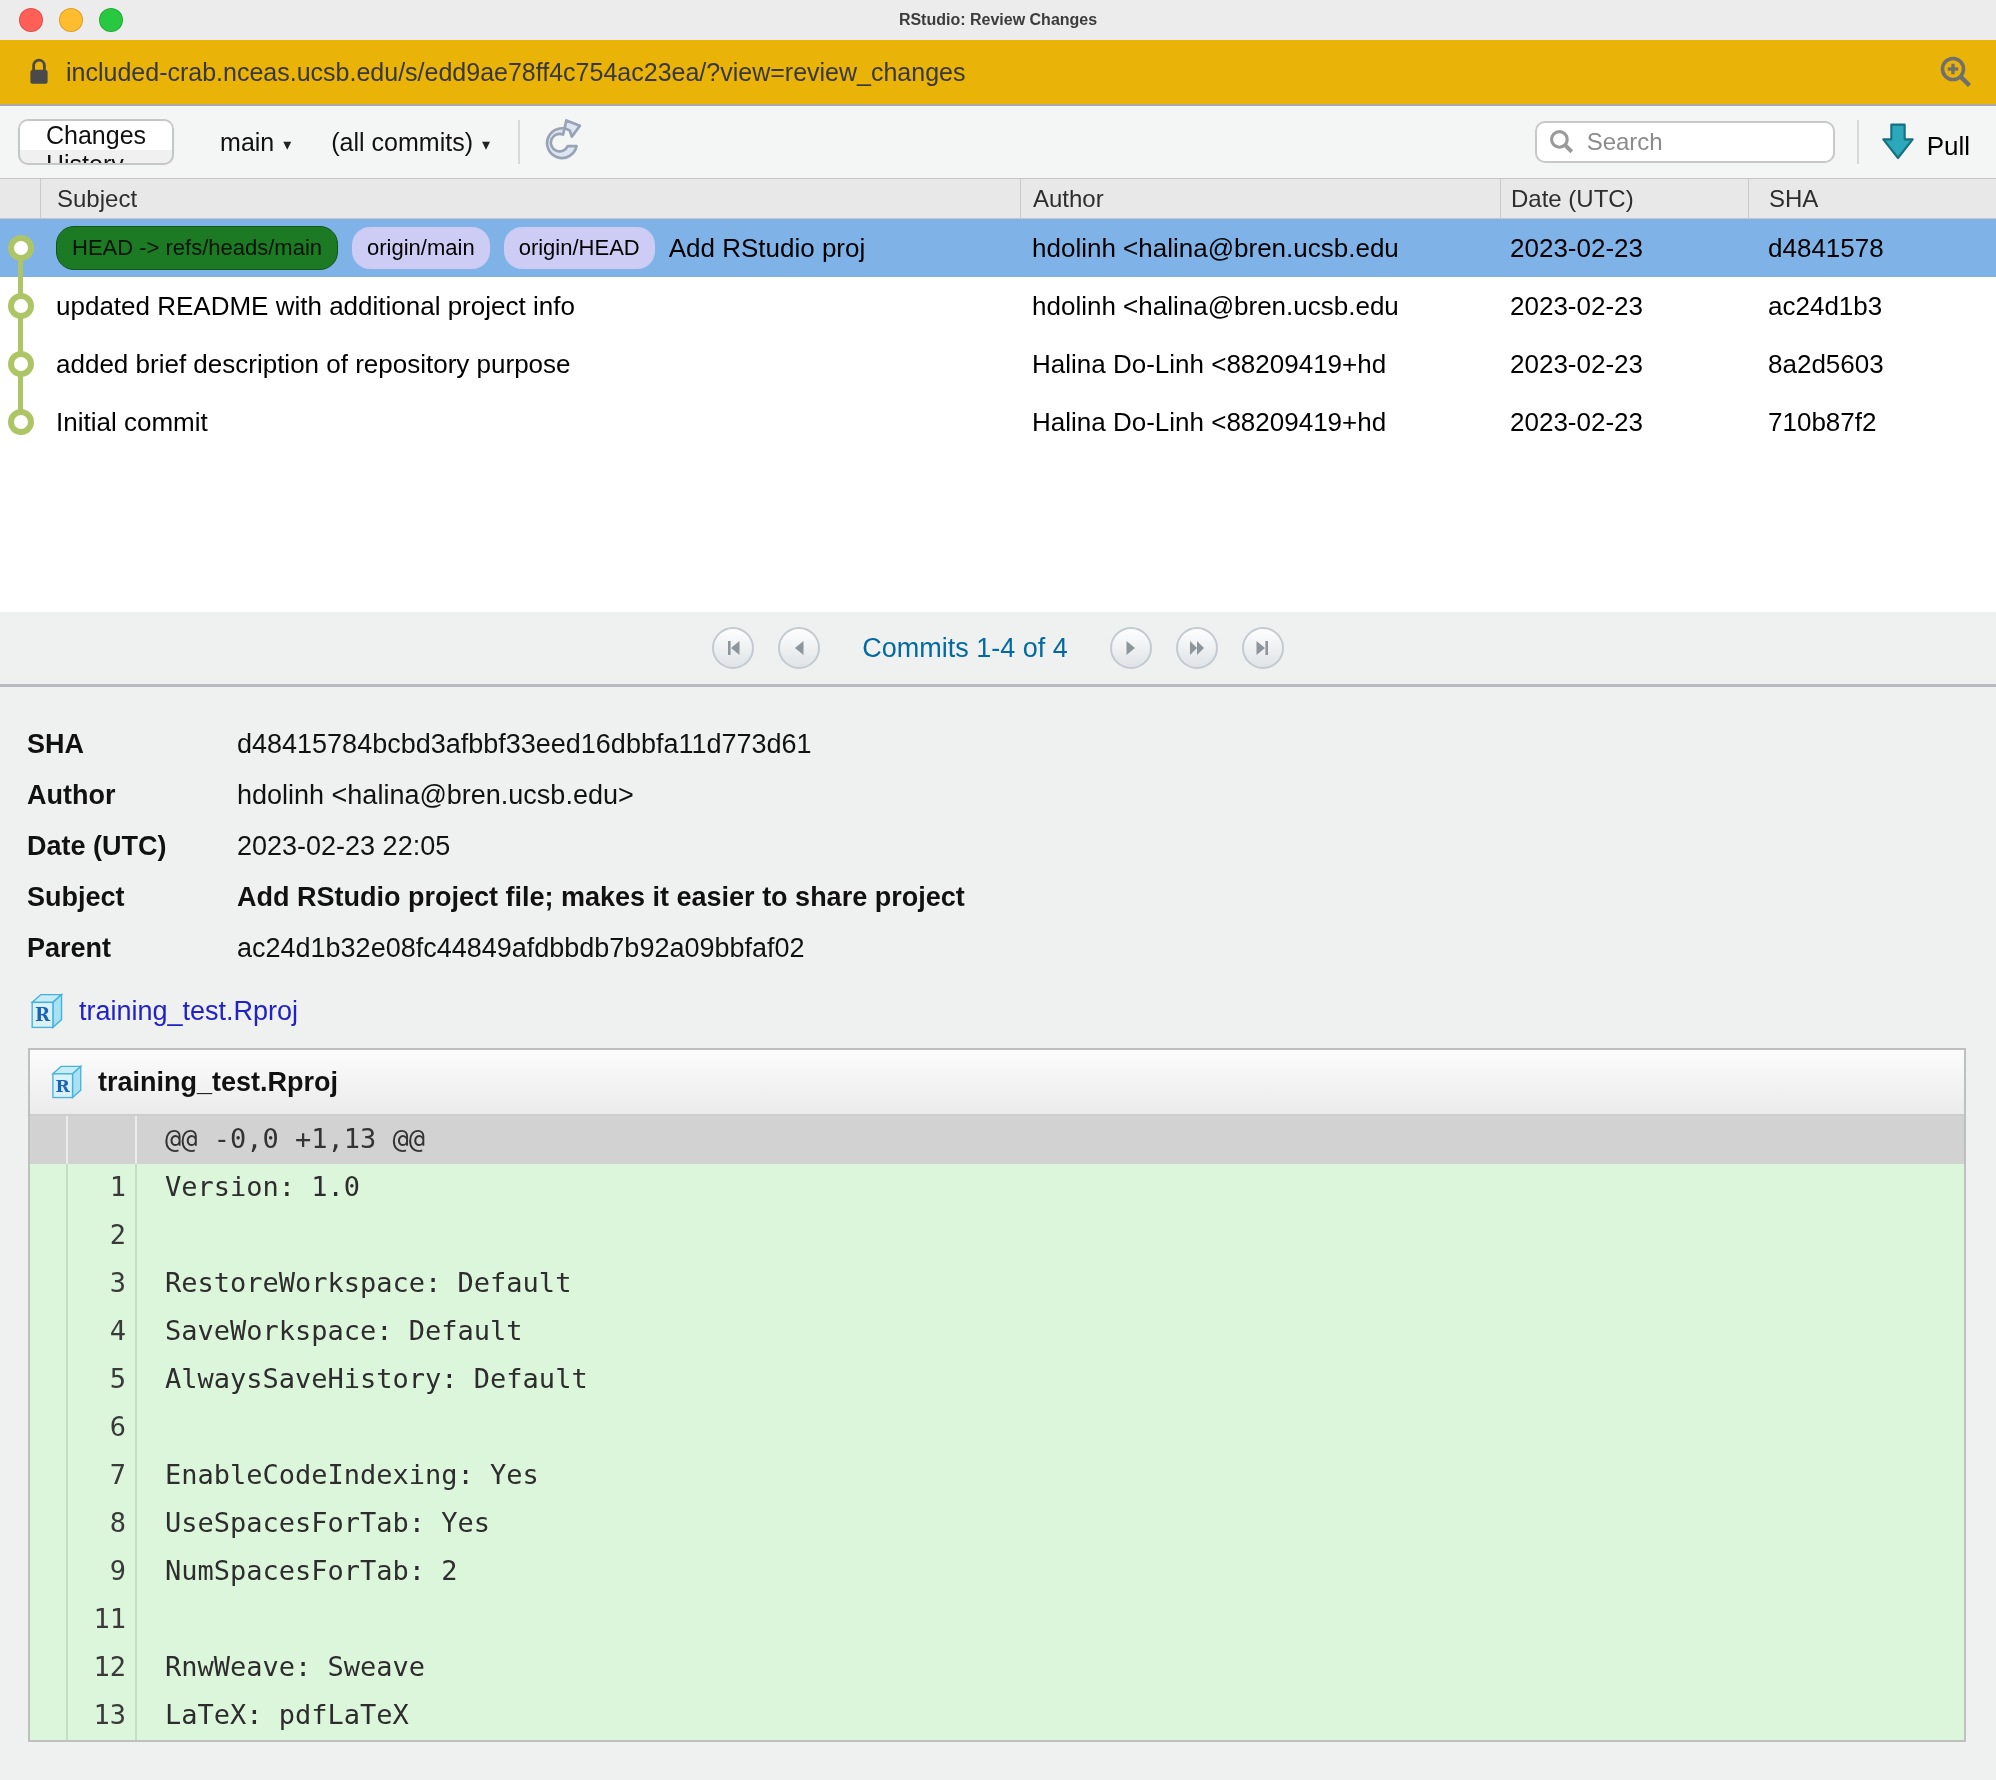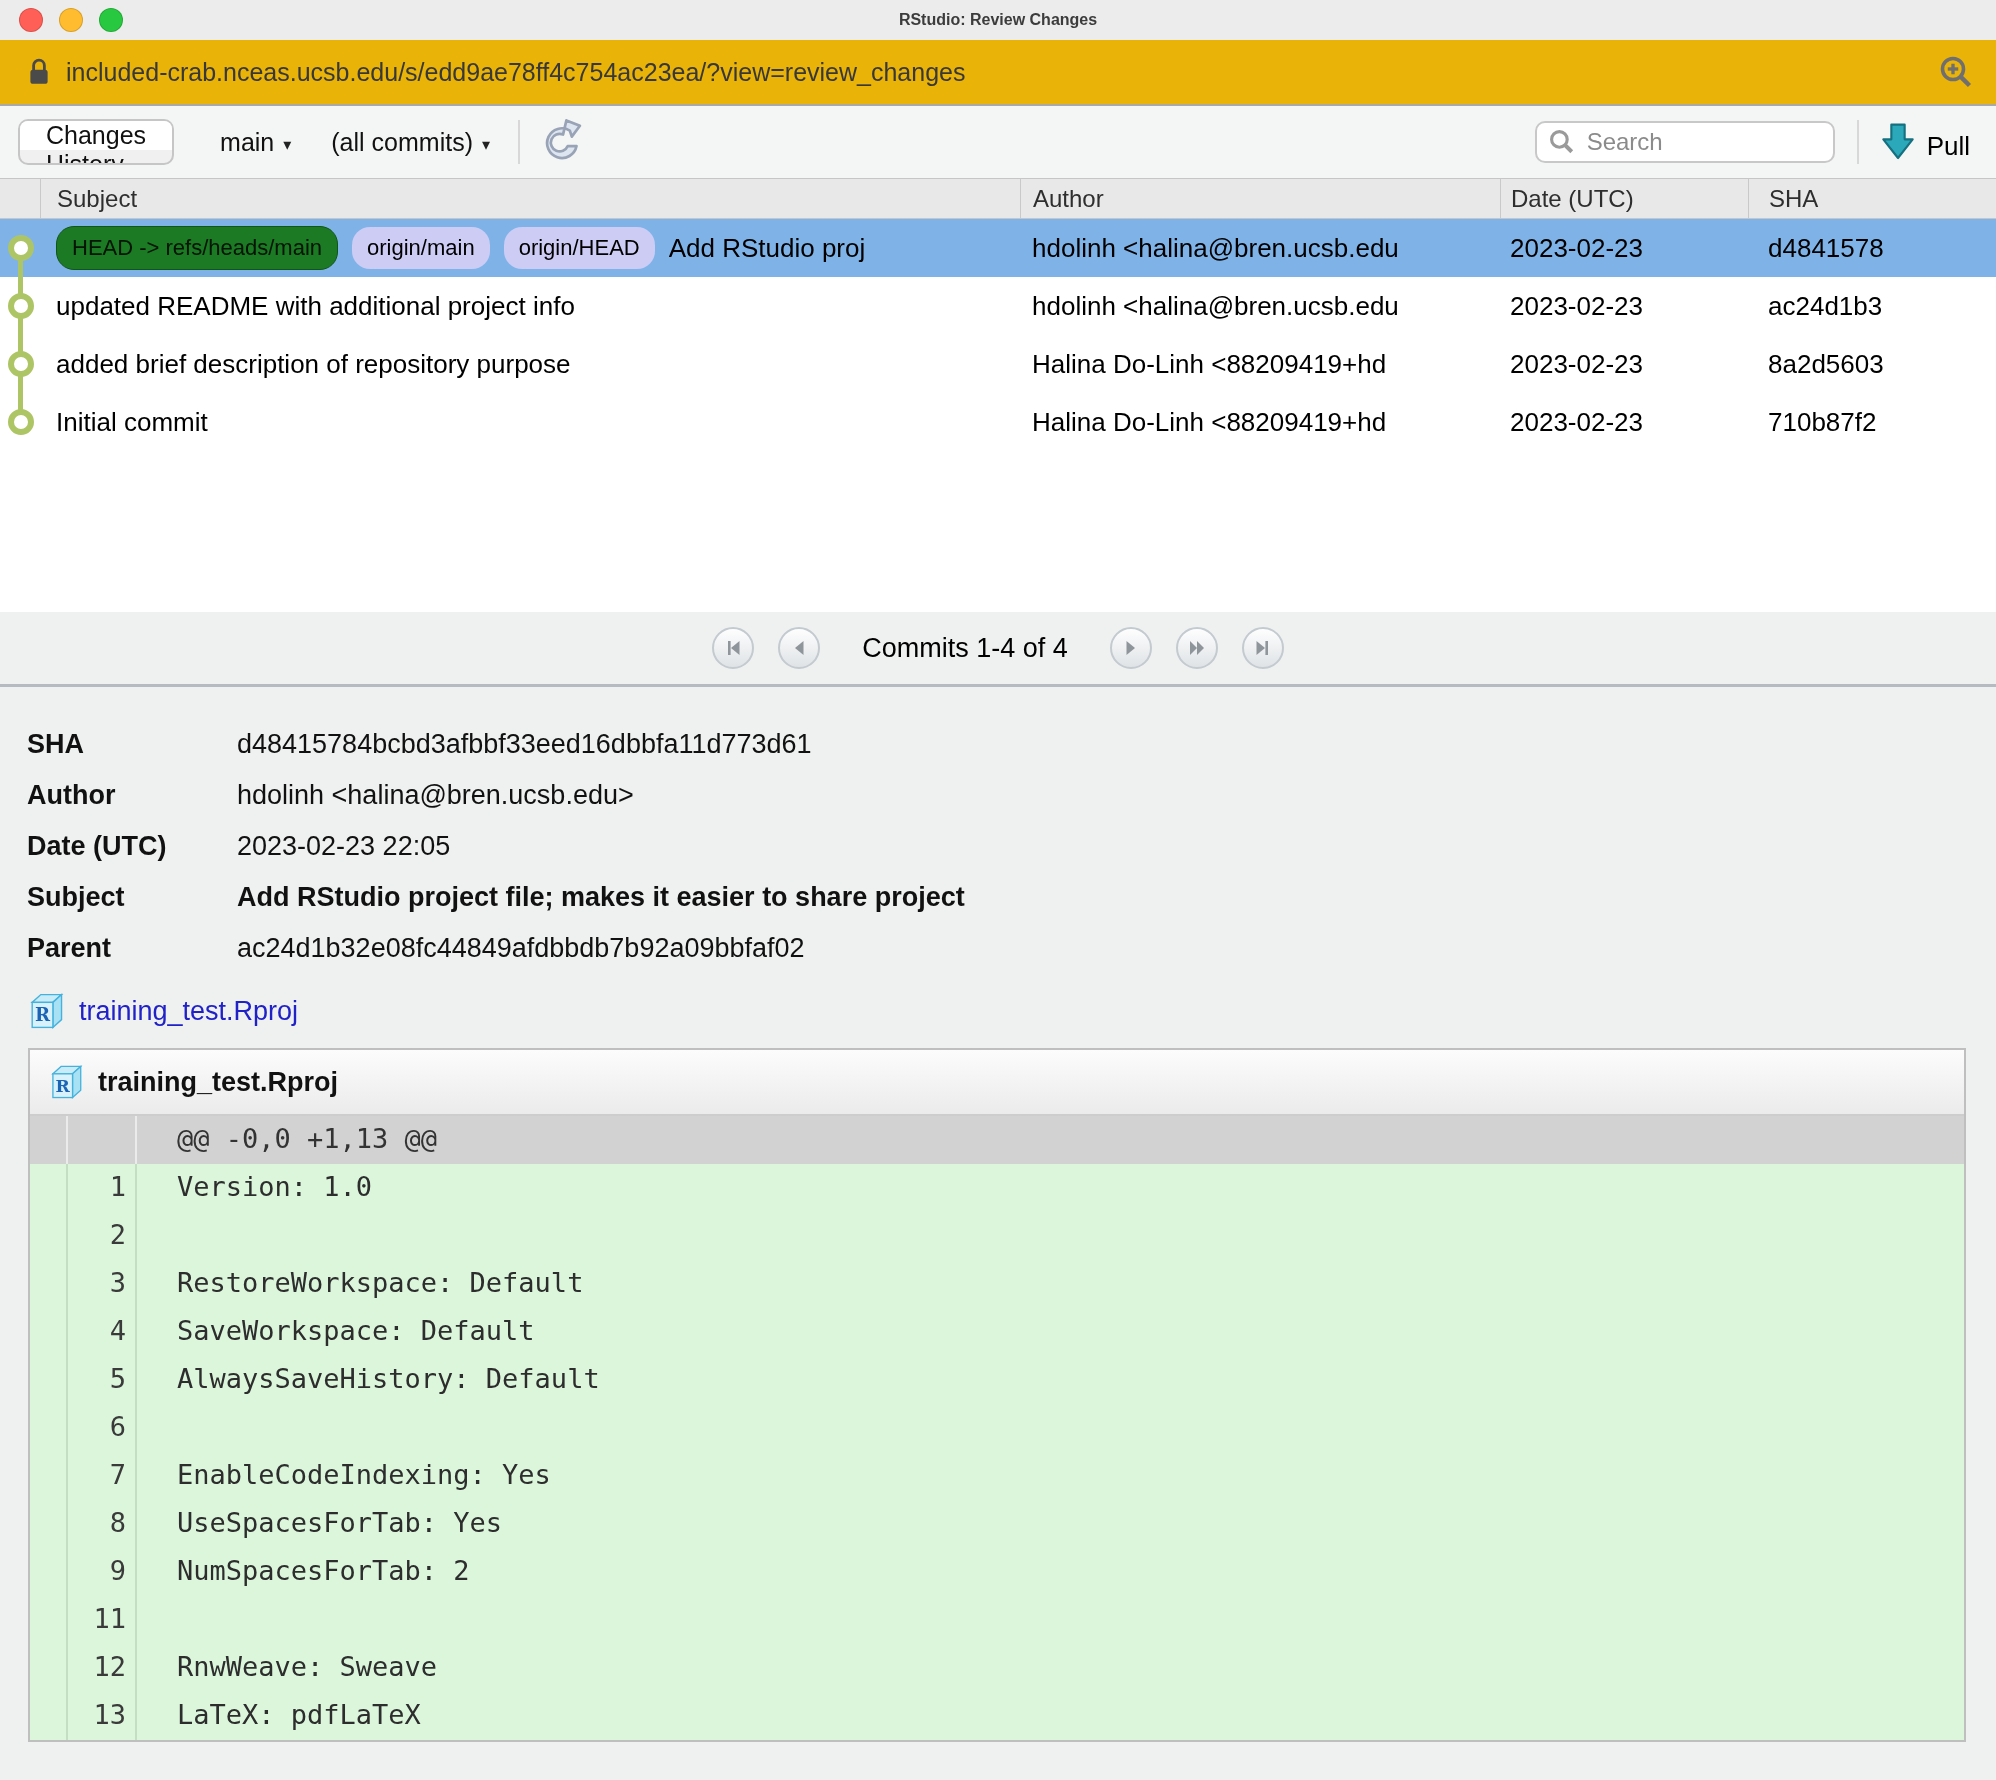--- a/index.html
+++ b/index.html
@@ -50,39 +50,39 @@
   .gline.up.on{display:block;top:0;height:50%;}
   .gline.down.on{display:block;top:50%;height:50%;}
   .badge{display:inline-flex;align-items:center;height:36px;border-radius:18px;background:#ccccf5;color:#000;font-size:22px;padding:3px 15px;margin-right:14px;flex:0 0 auto;}
   .badge.head{background:#1d7a24;color:#031403;border:1px solid #115617;}
   .subj-text{white-space:nowrap;overflow:hidden;}
   .table-empty{height:161px;background:#fff;}
 
   
   .pagination{height:72px;background:#eff1f1;border-bottom:3px solid #b5bbc1;display:flex;align-items:center;justify-content:center;box-sizing:content-box;}
   .pgbtn{width:42px;height:42px;border-radius:50%;border:2px solid #c3cad0;background:linear-gradient(#fefefe,#dfe3e6);display:flex;align-items:center;justify-content:center;box-sizing:border-box;margin:0 12px;}
-  .pg-label{font-size:27px;color:#000000;margin:8px 30px;}
+  .pg-label{font-size:27px;color:#0369a1;margin:8px 30px;}
 
   
   .details{background:#eff1f1;height:1096px;box-sizing:border-box;padding-top:32px;}
   .meta-row{height:51px;display:flex;align-items:center;font-size:27px;padding-left:27px;}
   .meta-label{width:210px;flex:0 0 auto;font-weight:700;color:#111;}
   .meta-value{color:#111;white-space:nowrap;}
   .meta-value.bold{font-weight:700;}
   .file-link{display:flex;align-items:center;margin:16px 0 0 27px;}
   .file-link .fname{margin-left:14px;font-size:27px;color:#2121c8;}
 
   
   .diff-panel{margin:16px 30px 0 28px;border:2px solid #bfbfbf;background:#fff;}
   .diff-head{height:64px;background:linear-gradient(#fcfcfc,#ebebeb);border-bottom:2px solid #cdcdcd;display:flex;align-items:center;padding-left:18px;}
   .diff-head .dname{margin-left:14px;font-size:27px;font-weight:700;color:#111;}
   .drow{height:48px;display:flex;align-items:stretch;font-family:"DejaVu Sans Mono",monospace;font-size:27px;line-height:46px;}
   .drow .c1{width:36px;flex:0 0 auto;}
   .drow .c2{width:58px;flex:0 0 auto;text-align:right;padding-right:9px;color:#3a3a3a;}
-  .drow .code{flex:1 1 auto;padding-left:40px;white-space:pre;overflow:hidden;}
+  .drow .code{flex:1 1 auto;padding-left:28px;white-space:pre;overflow:hidden;}
   .drow.hunk{background:#d2d2d2;color:#333;}
   .drow.hunk .c1,.drow.hunk .c2{border-right:2px solid rgba(255,255,255,.55);}
   .drow.add{background:#dcf6dc;color:#2d2d2d;}
   .drow.add .c1,.drow.add .c2{border-right:2px solid #c3dec3;}
 </style>
 </head>
 <body>
 
 <div id="screen">
 

